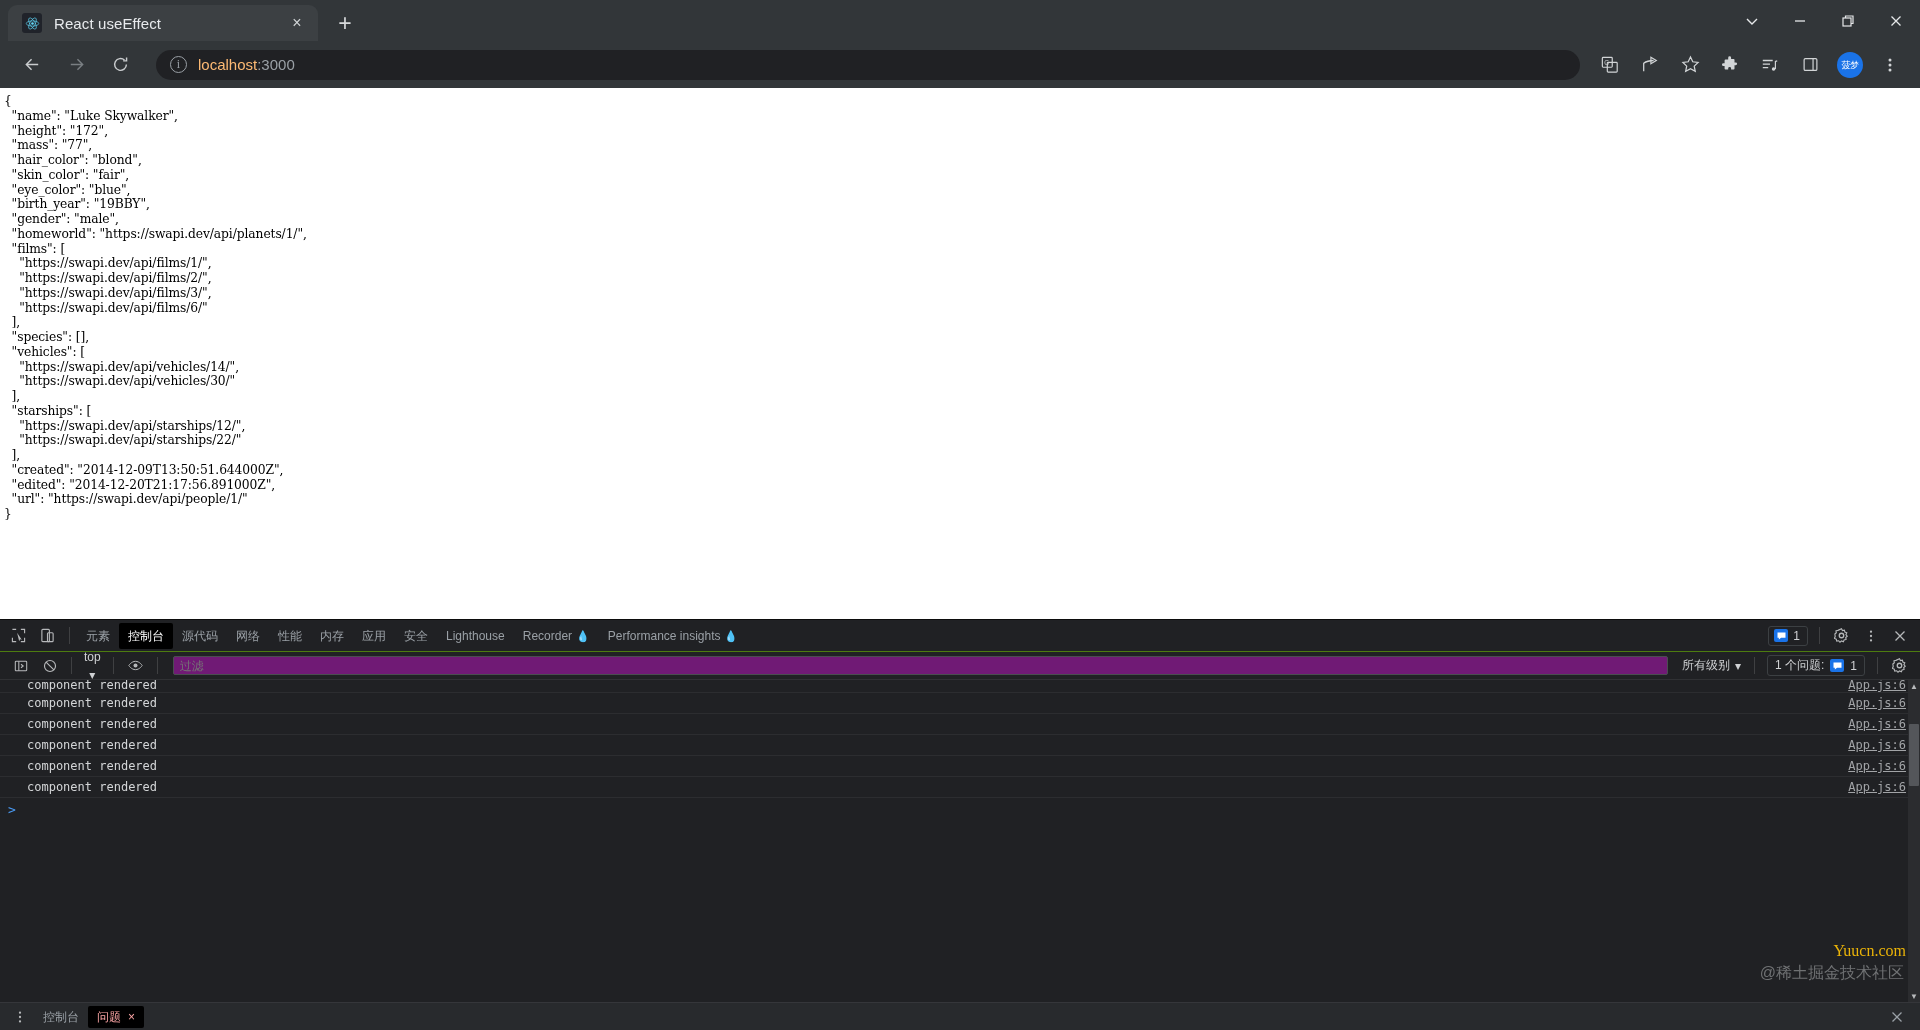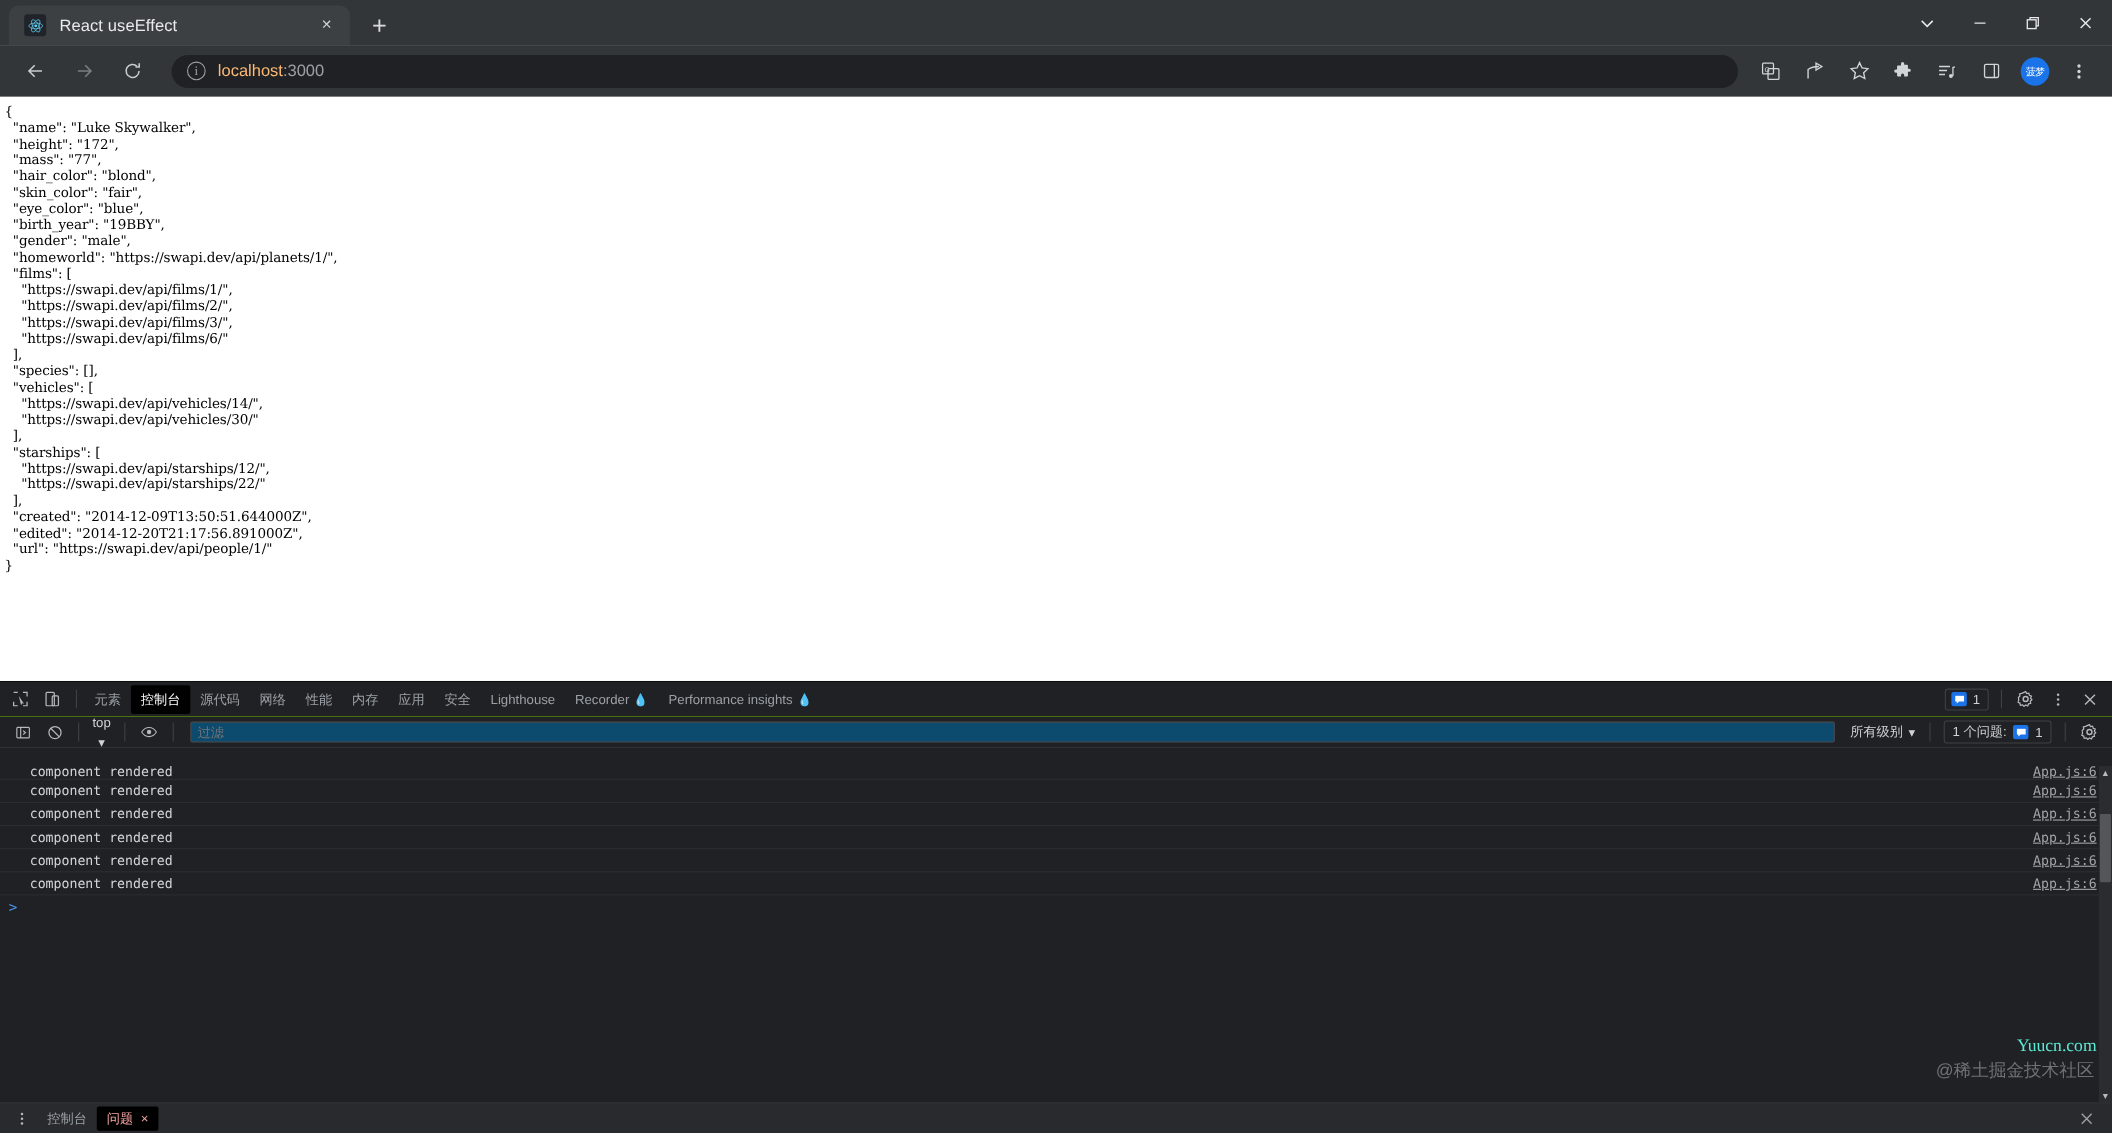--- a/index.html
+++ b/index.html
@@ -158,40 +158,39 @@
     display: flex; align-items: center;
     border-bottom: 1px solid #303134;
     padding: 0 6px;
   }
   .ctx-select {
     display: flex; align-items: center; gap: 4px;
     color: #d0d2d4; font-size: 12px; padding: 0 5px; flex-direction: column;
   }
   .filter-input {
     flex: 1; height: 19px; margin: 0 8px;
-    background: #0c4a6e; border: 1px solid #4a4d50; border-radius: 2px;
+    background: #701a75; border: 1px solid #4a4d50; border-radius: 2px;
     color: #9aa0a6; font-size: 12px;
     padding: 0 6px; line-height: 17px;
     font-family: "Liberation Sans", sans-serif;
   }
   .level-select {
     display: flex; align-items: center; gap: 5px;
     font-size: 12px; color: #d0d2d4; padding: 0 6px;
     white-space: nowrap;
   }
   .issues-btn {
     display: flex; align-items: center; gap: 6px;
     border: 1px solid #3c4043; border-radius: 3px;
     padding: 1px 7px; margin: 0 5px; white-space: nowrap;
   }
 
   .dt-logs {
     flex: 1; overflow: hidden; position: relative;
     background: #202124;
-    margin-top: 16px;
   }
   .log-row {
     height: 21px; display: flex; align-items: center;
     border-bottom: 1px solid #2c2d30;
     padding-left: 27px; padding-right: 14px;
     font-family: "DejaVu Sans Mono", "Liberation Mono", monospace;
     font-size: 12px; color: #d3d5d7;
   }
   .log-row.clipped { height: 13px; align-items: flex-end; }
   .log-src {
@@ -214,21 +213,21 @@
     background: #54565a; border-radius: 1px;
   }
   .dt-scroll-arrow {
     position: absolute; right: 1px; width: 10px; height: 12px;
     display: flex; align-items: center; justify-content: center;
     color: #b8babc; font-size: 8px;
   }
 
   .watermark-red {
     position: absolute; right: 14px; bottom: 42px;
-    color: #5eead4; font-size: 16px;
+    color: #eab308; font-size: 16px;
     font-family: "Liberation Serif", serif;
     z-index: 5;
   }
   .watermark-gray {
     position: absolute; right: 16px; bottom: 18px;
     color: #6f7173; font-size: 16px;
     z-index: 5;
   }
 
   .dt-drawer {

